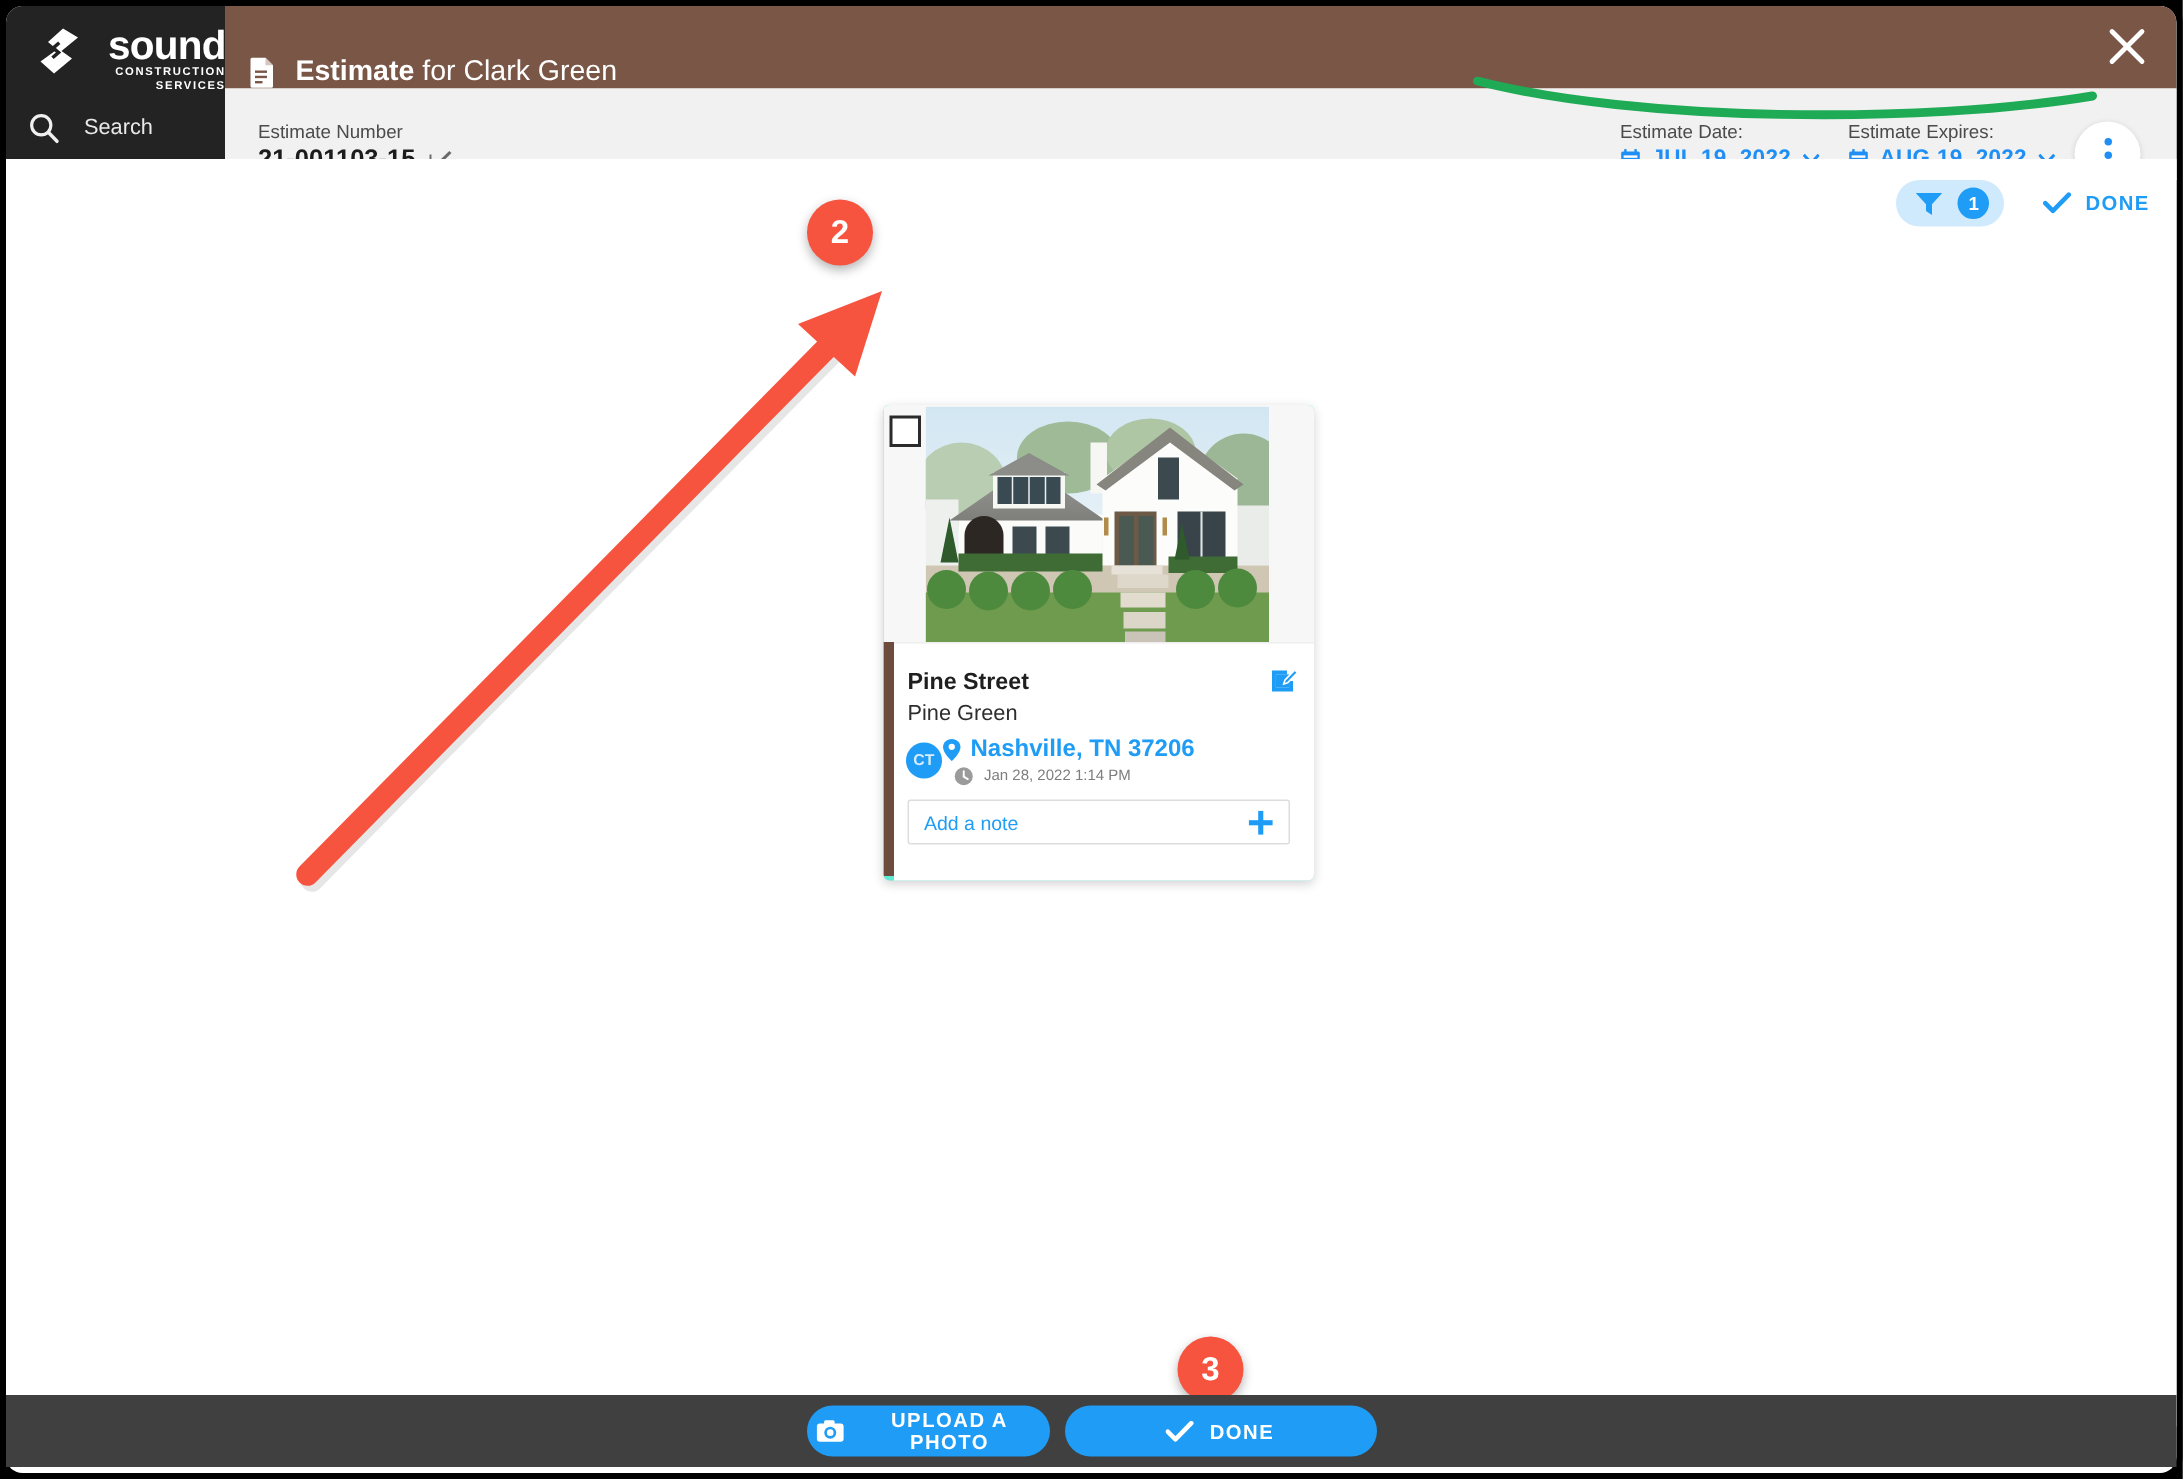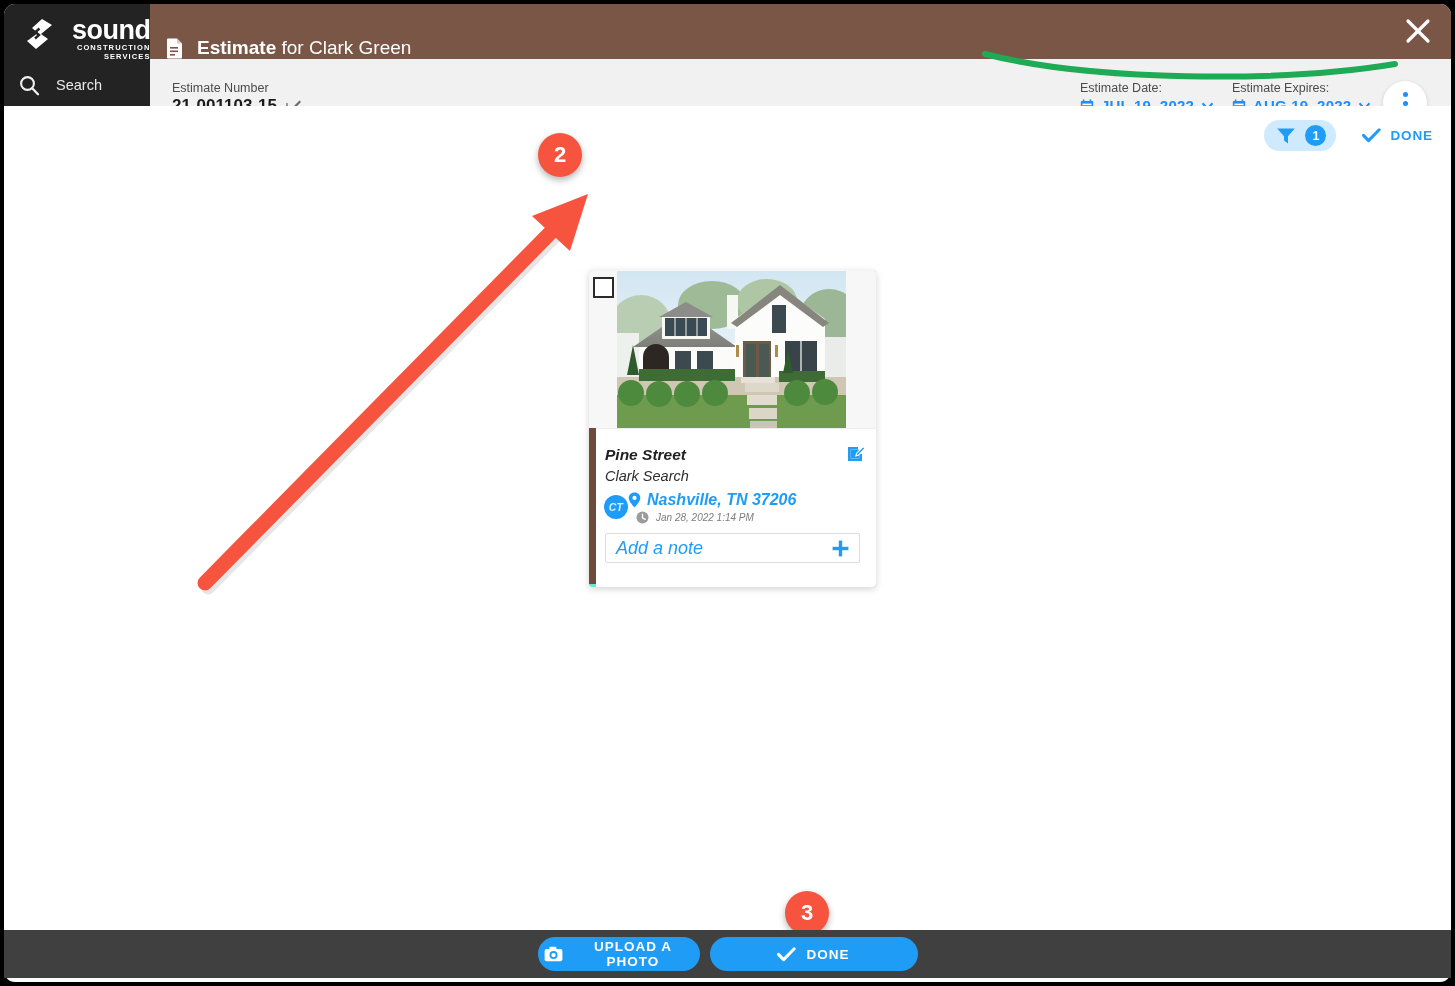--- a/index.html
+++ b/index.html
@@ -225,21 +225,20 @@
 
   
   #photo-card {
     position: absolute;
     left: 585px; top: 164px;
     width: 287px; height: 317px;
     background: #5eead4;
     border-radius: 4px;
     box-shadow: 0 2px 7px rgba(0,0,0,0.18);
     overflow: hidden;
-    font-style: italic;
   }
   #card-photo-area {
     position: absolute;
     left: 0; top: 0;
     width: 287px; height: 158px;
     background: #f7f7f7;
   }
   #photo-img {
     position: absolute;
     left: 28px; top: 1px;
@@ -328,21 +327,21 @@
     border-radius: 2px;
     display: flex;
     align-items: center;
     justify-content: space-between;
     padding: 0 9px 0 10px;
     box-sizing: border-box;
     cursor: pointer;
   }
   #add-note-label {
     color: #1f9cf5;
-    font-size: 18px;
+    font-size: 13px;
   }
 
   
   #arrow-layer {
     position: absolute;
     left: 0; top: 0;
     width: 1447px; height: 845px;
     pointer-events: none;
   }
   .callout {
@@ -603,21 +602,21 @@
             <path d="M10 104 L16 74 L22 104 z" fill="#2f5a2c"></path>
             <path d="M166 102 L171 78 L176 102 z" fill="#2f5a2c"></path>
           </svg>
         </div>
       </div>
 
       <div id="card-accent"></div>
 
       <div id="card-body">
         <div id="card-title">Pine Street</div>
-        <div id="card-subtitle">Clark Search</div>
+        <div id="card-subtitle">Pine Green</div>
         <div id="card-edit-icon">
           <svg width="20" height="20" viewBox="0 0 20 20">
             <path d="M2 4 h10 v2.6 H4.6 V15.4 H13.4 V11 H16 v7 H2 z" fill="#1f9cf5"></path>
             <rect x="4.6" y="6.6" width="8.8" height="8.8" fill="#1f9cf5"></rect>
             <path d="M10.6 10.4 L17.2 3.6 L19 5.4 L12.4 12.2 L9.8 13 z" fill="#1f9cf5" stroke="#ffffff" stroke-width="1.1"></path>
           </svg>
         </div>
         <div id="card-avatar">CT</div>
         <div id="card-location">
           <svg class="pin" width="13" height="16" viewBox="0 0 13 16">

